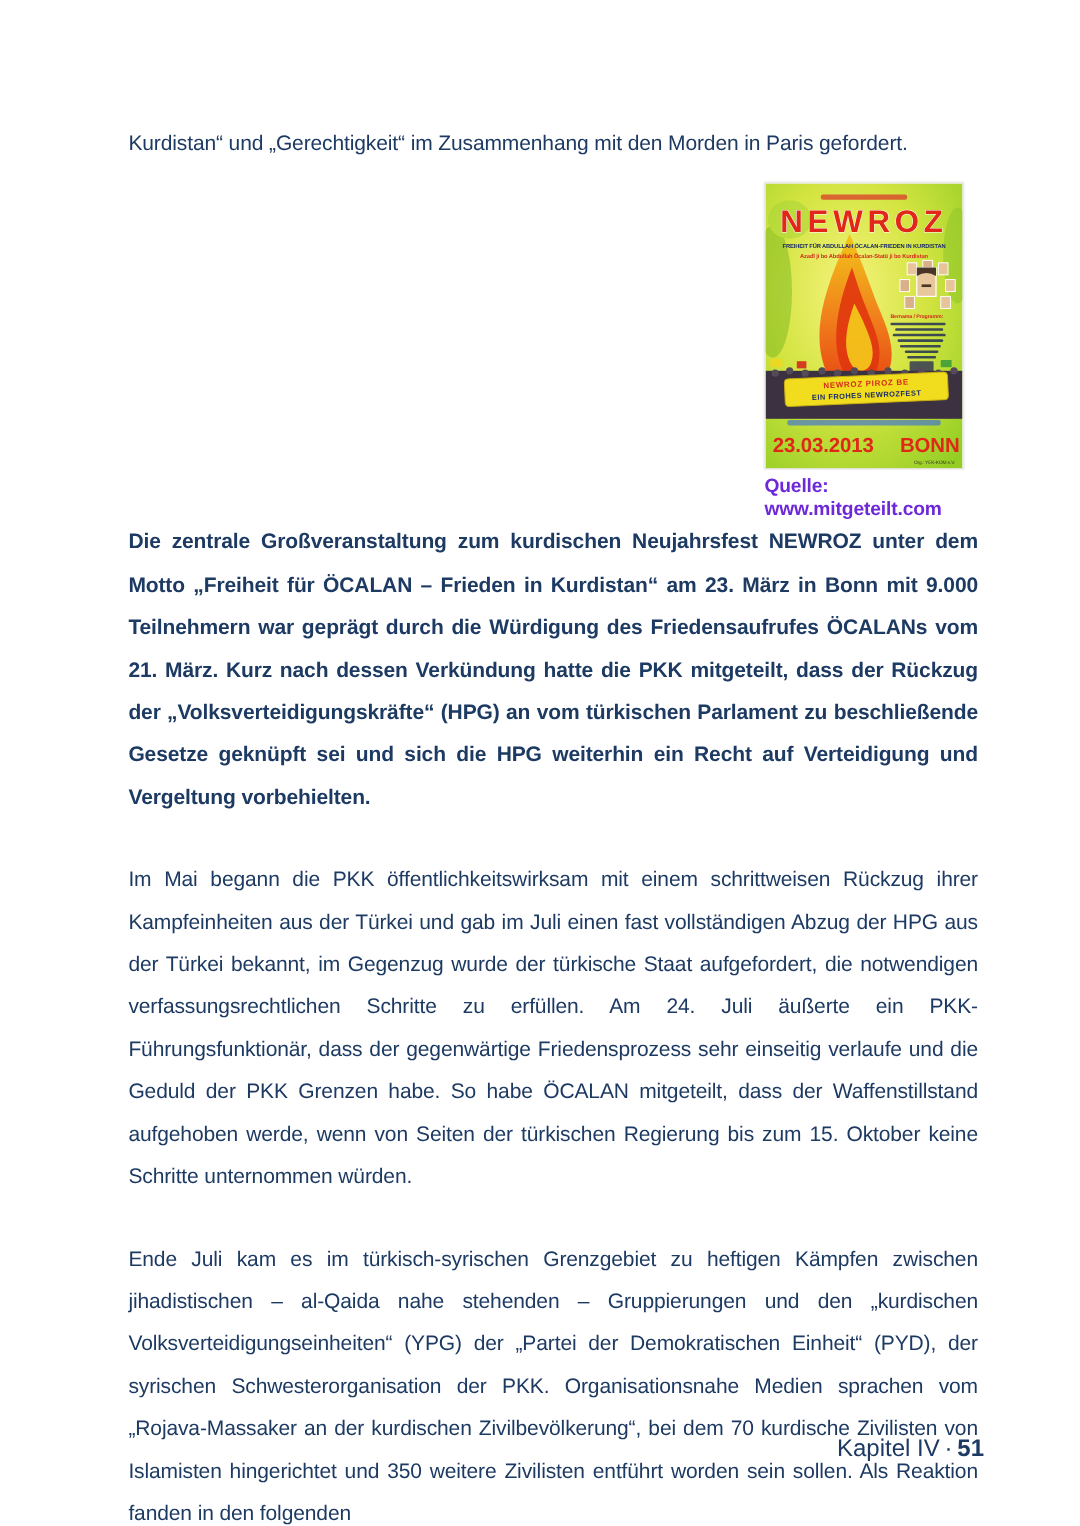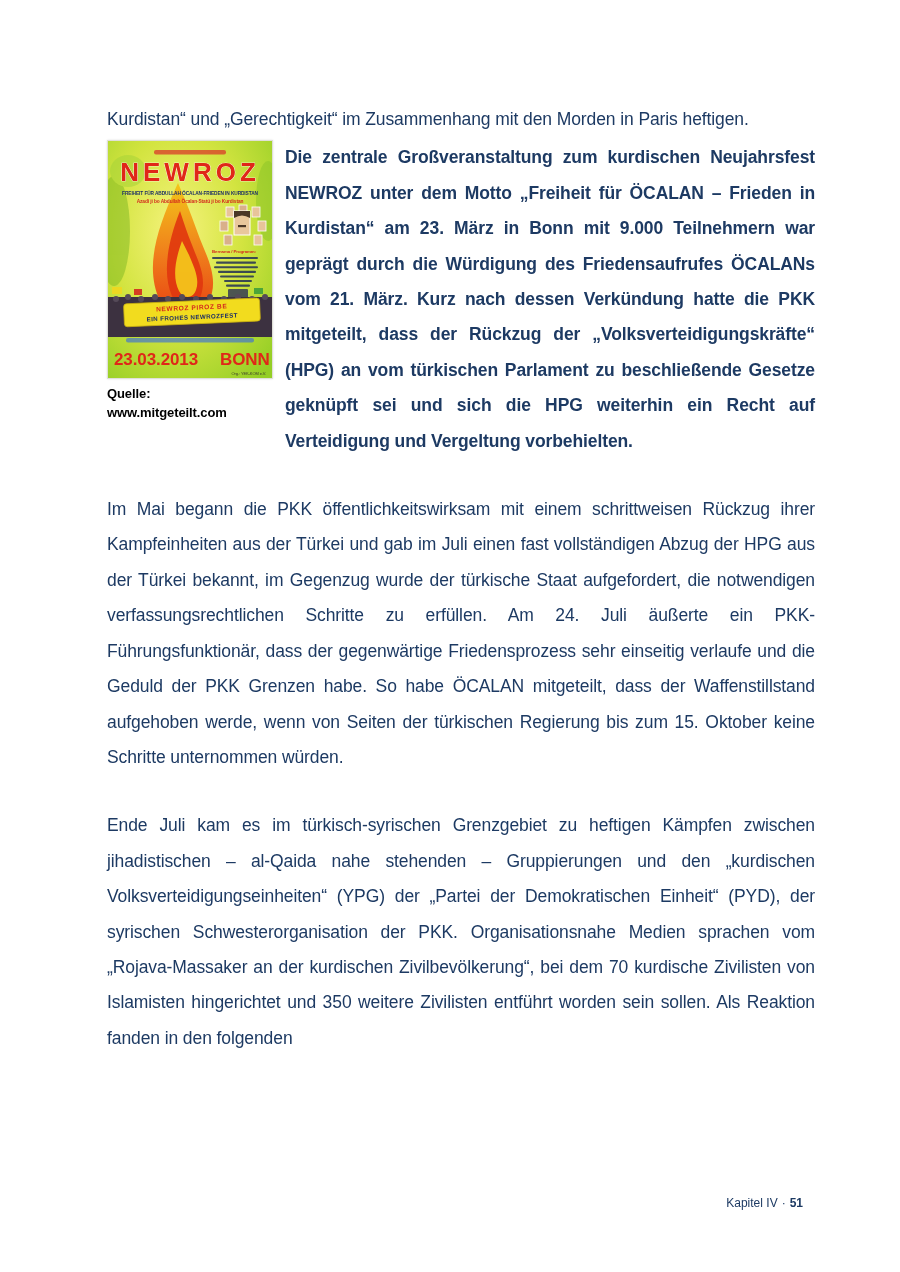--- a/index.html
+++ b/index.html
@@ -22,63 +22,64 @@
     line-height: 35.4px;
     letter-spacing: -0.1px;
   }
   .para {
     text-align: justify;
     text-justify: inter-word;
     margin: 0;
   }
   .row {
     display: flex;
-    align-items: flex-start;
-    margin-top: 3px;
+    align-items: flex-end;
+    margin-top: 15px;
     margin-bottom: 33px;
+    flex-direction: column;
   }
   .figure-col {
     width: 166px;
     flex: 0 0 166px;
     margin-right: 12px;
   }
   .poster-frame {
     width: 164px;
     height: 237px;
     border: 1px solid #e0e0d8;
     box-shadow: 0 0 2px rgba(0,0,0,0.12);
   }
   .poster-frame svg { display: block; }
   .caption {
     margin-top: 5px;
-    font-size: 13px;
+    font-size: 16px;
     font-weight: bold;
     line-height: 19px;
-    color: #000000;
+    color: #6d28d9;
   }
   .text-col { flex: 1 1 auto; font-weight: bold; }
   .para-mid { margin-bottom: 33px; }
   .footer {
     position: absolute;
-    right: 97px;
+    right: 80px;
     top: 1196px;
-    font-size: 12px;
+    font-size: 20px;
     color: #1d3a63;
   }
   .footer .pagenum { font-weight: bold; }
   .sep { padding: 0 4px; }
 </style>
 </head>
 <body>
 
 <div class="page">
 
   <div class="content">
 
-    <p class="para">Kurdistan“ und „Gerechtigkeit“ im Zusammenhang mit den Morden in Paris heftigen.</p>
+    <p class="para">Kurdistan“ und „Gerechtigkeit“ im Zusammenhang mit den Morden in Paris gefordert.</p>
 
     <div class="row">
       <div class="figure-col">
         <div class="poster-frame">
           <svg viewBox="0 0 164 237" width="164" height="237" xmlns="http://www.w3.org/2000/svg">
             <defs>
               <radialGradient id="bgGrad" cx="42%" cy="38%" r="80%">
                 <stop offset="0%" stop-color="#f6f37e"></stop>
                 <stop offset="50%" stop-color="#d3e440"></stop>
                 <stop offset="100%" stop-color="#94ce25"></stop>

